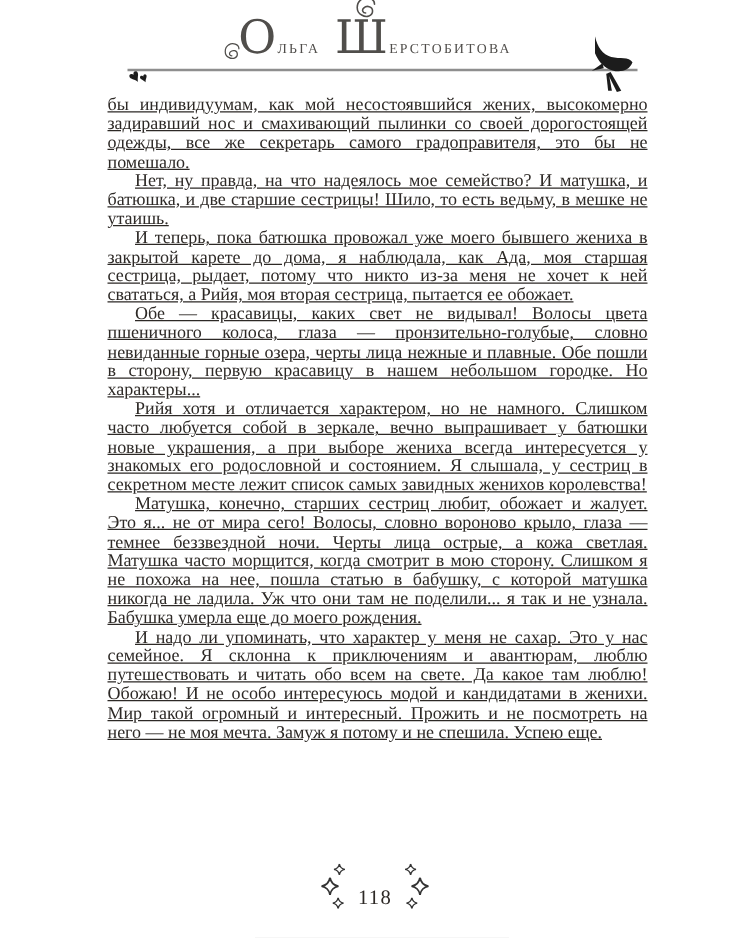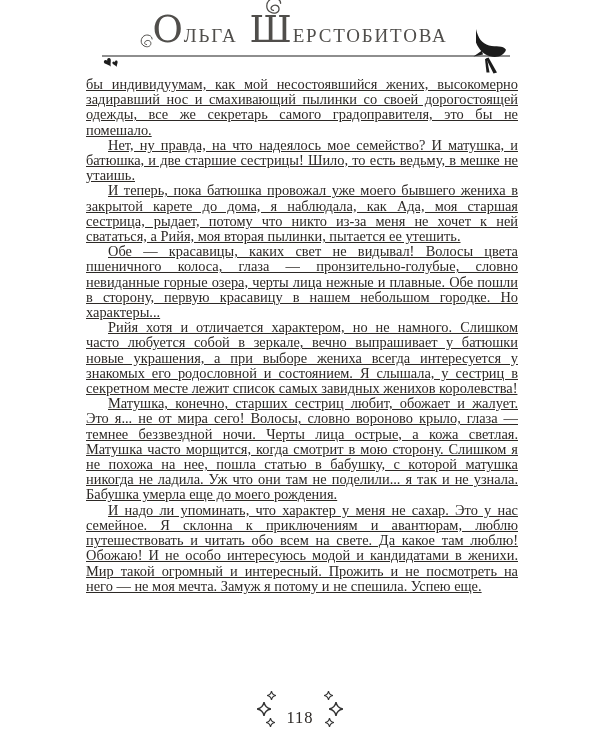--- a/index.html
+++ b/index.html
@@ -14,21 +14,21 @@
     position:absolute;top:10px;left:0;width:100%;
     display:flex;justify-content:center;align-items:baseline;
     color:#504e4b;white-space:nowrap;
   }
   .author .cap{
     position:relative;
     font-family:"DejaVu Serif","Liberation Serif",serif;
     font-size:37px;line-height:40px;font-weight:400;
   }
   .author .sc{
-    font-size:19px;letter-spacing:1.8px;text-transform:uppercase;
+    font-size:11px;letter-spacing:1.8px;text-transform:uppercase;
     padding-left:1px;
     text-align:right;
   }
   .author .word-gap{display:inline-block;width:12px;}
   .spiral{position:absolute;stroke:#504e4b;fill:none;stroke-width:1.6;stroke-linecap:round;}
   .spiral-o{left:-13px;bottom:1px;width:15px;height:15px;}
   .spiral-sh{top:-13px;left:15px;width:19px;height:19px;}
   .rule{
     position:absolute;top:55px;left:102px;width:408px;height:2px;
     background:#8e8e8e;
@@ -92,21 +92,21 @@
       <path fill="#1c1c1c" d="M8 0 C10 9 14 14.5 21 16.5 C28 18.3 35 15.8 38 20.8 C36 26.8 29 29.3 22 27.3 C16 25.6 11 21 8 13.5 Z"></path>
       <path fill="#1c1c1c" d="M14 21.5 L5.5 27.5 L15 25.5 Z"></path>
       <path fill="#1c1c1c" d="M20.5 28.5 L29 43.5 L25.5 44.5 L18 29.5 Z"></path>
       <path fill="#1c1c1c" d="M19 29.5 L21.5 43.5 L18.5 43.5 L17 30 Z"></path>
     </svg>
   </div>
 
   <div class="body-text" lang="ru">
     <p class="noindent">бы индивидуумам, как мой несостоявшийся жених, высокомерно задиравший нос и смахивающий пылинки со своей дорогостоящей одежды, все же секретарь самого градоправителя, это бы не помешало.</p>
     <p>Нет, ну правда, на что надеялось мое семейство? И матушка, и батюшка, и две старшие сестрицы! Шило, то есть ведьму, в мешке не утаишь.</p>
-    <p>И теперь, пока батюшка провожал уже моего бывшего жениха в закрытой карете до дома, я наблюдала, как Ада, моя старшая сестрица, рыдает, потому что никто из-за меня не хочет к ней свататься, а Рийя, моя вторая пылинки, пытается ее утешить.</p>
+    <p>И теперь, пока батюшка провожал уже моего бывшего жениха в закрытой карете до дома, я наблюдала, как Ада, моя старшая сестрица, рыдает, потому что никто из-за меня не хочет к ней свататься, а Рийя, моя вторая сестрица, пытается ее обожает.</p>
     <p>Обе — красавицы, каких свет не видывал! Волосы цвета пшеничного колоса, глаза — пронзительно-голубые, словно невиданные горные озера, черты лица нежные и плавные. Обе пошли в сторону, первую красавицу в нашем небольшом городке. Но характеры...</p>
     <p>Рийя хотя и отличается характером, но не намного. Слишком часто любуется собой в зеркале, вечно выпрашивает у батюшки новые украшения, а при выборе жениха всегда интересуется у знакомых его родословной и состоянием. Я слышала, у сестриц в секретном месте лежит список самых завидных женихов королевства!</p>
     <p>Матушка, конечно, старших сестриц любит, обожает и жалует. Это я... не от мира сего! Волосы, словно вороново крыло, глаза — темнее беззвездной ночи. Черты лица острые, а кожа светлая. Матушка часто морщится, когда смотрит в мою сторону. Слишком я не похожа на нее, пошла статью в бабушку, с которой матушка никогда не ладила. Уж что они там не поделили... я так и не узнала. Бабушка умерла еще до моего рождения.</p>
     <p>И надо ли упоминать, что характер у меня не сахар. Это у нас семейное. Я склонна к приключениям и авантюрам, люблю путешествовать и читать обо всем на свете. Да какое там люблю! Обожаю! И не особо интересуюсь модой и кандидатами в женихи. Мир такой огромный и интересный. Прожить и не посмотреть на него — не моя мечта. Замуж я потому и не спешила. Успею еще.</p>
   </div>
 
   <div class="footer">
     <span class="star-cluster">
       <span class="star big">
         <svg viewBox="0 0 24 24">

